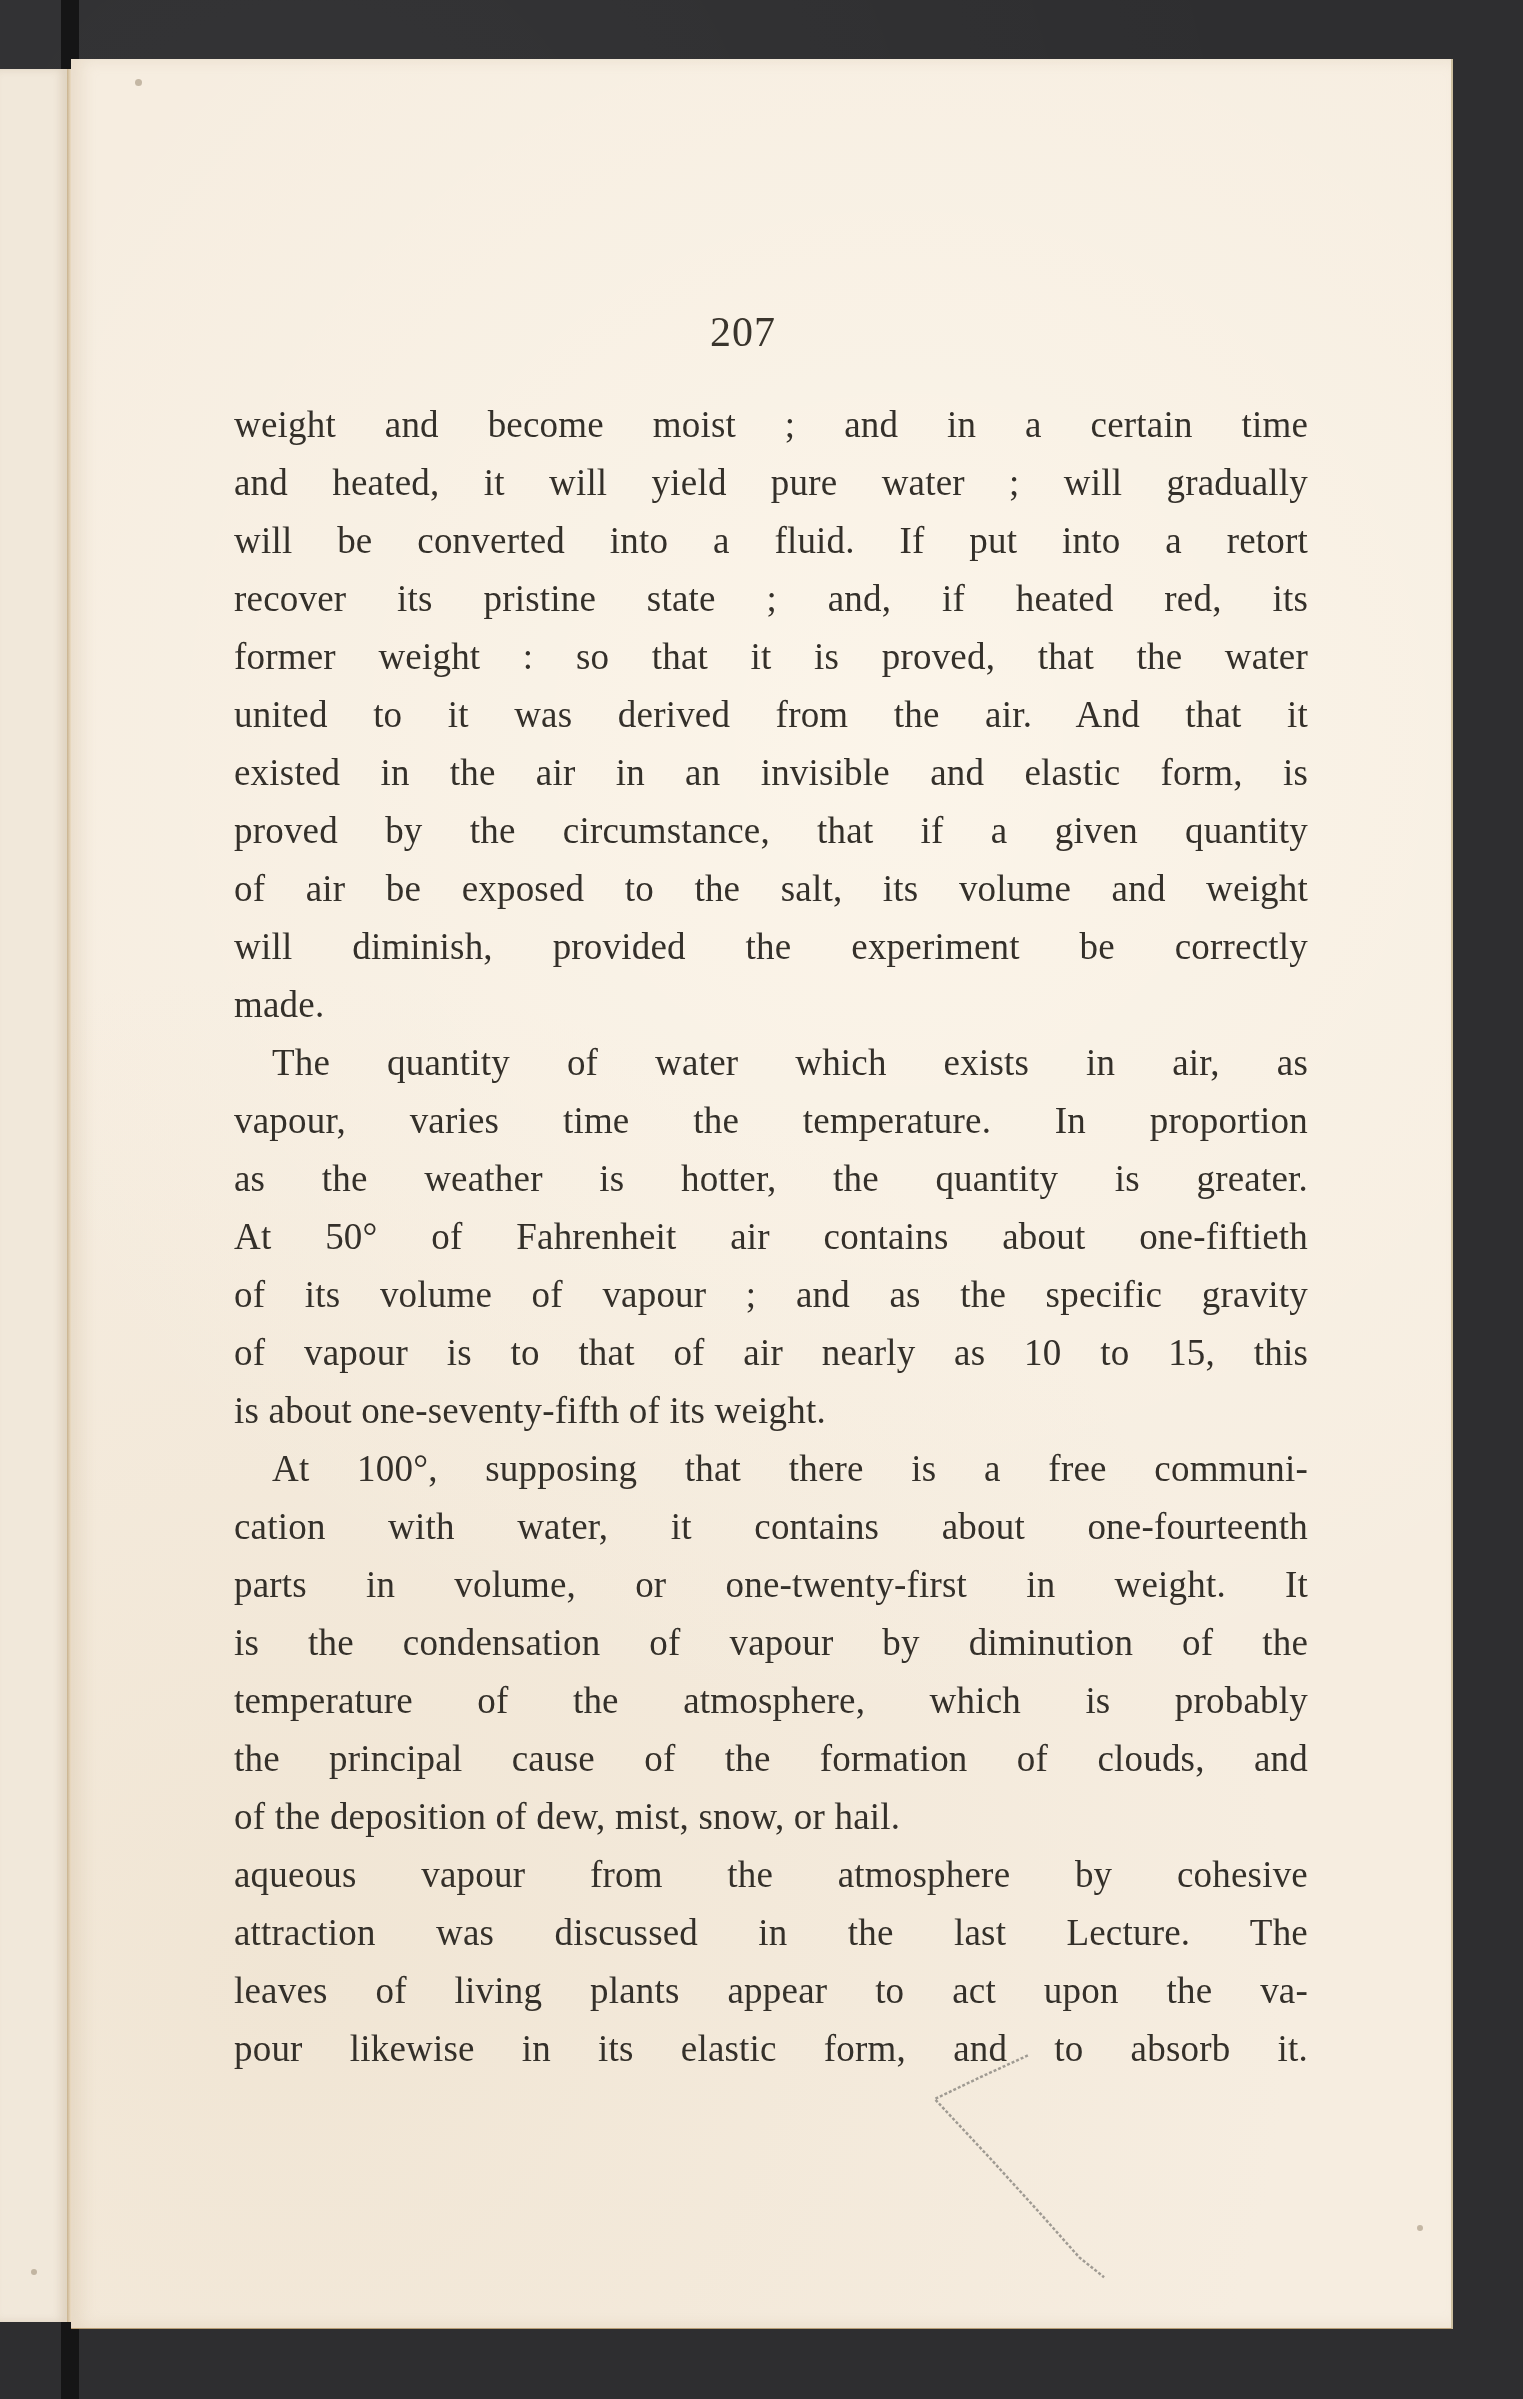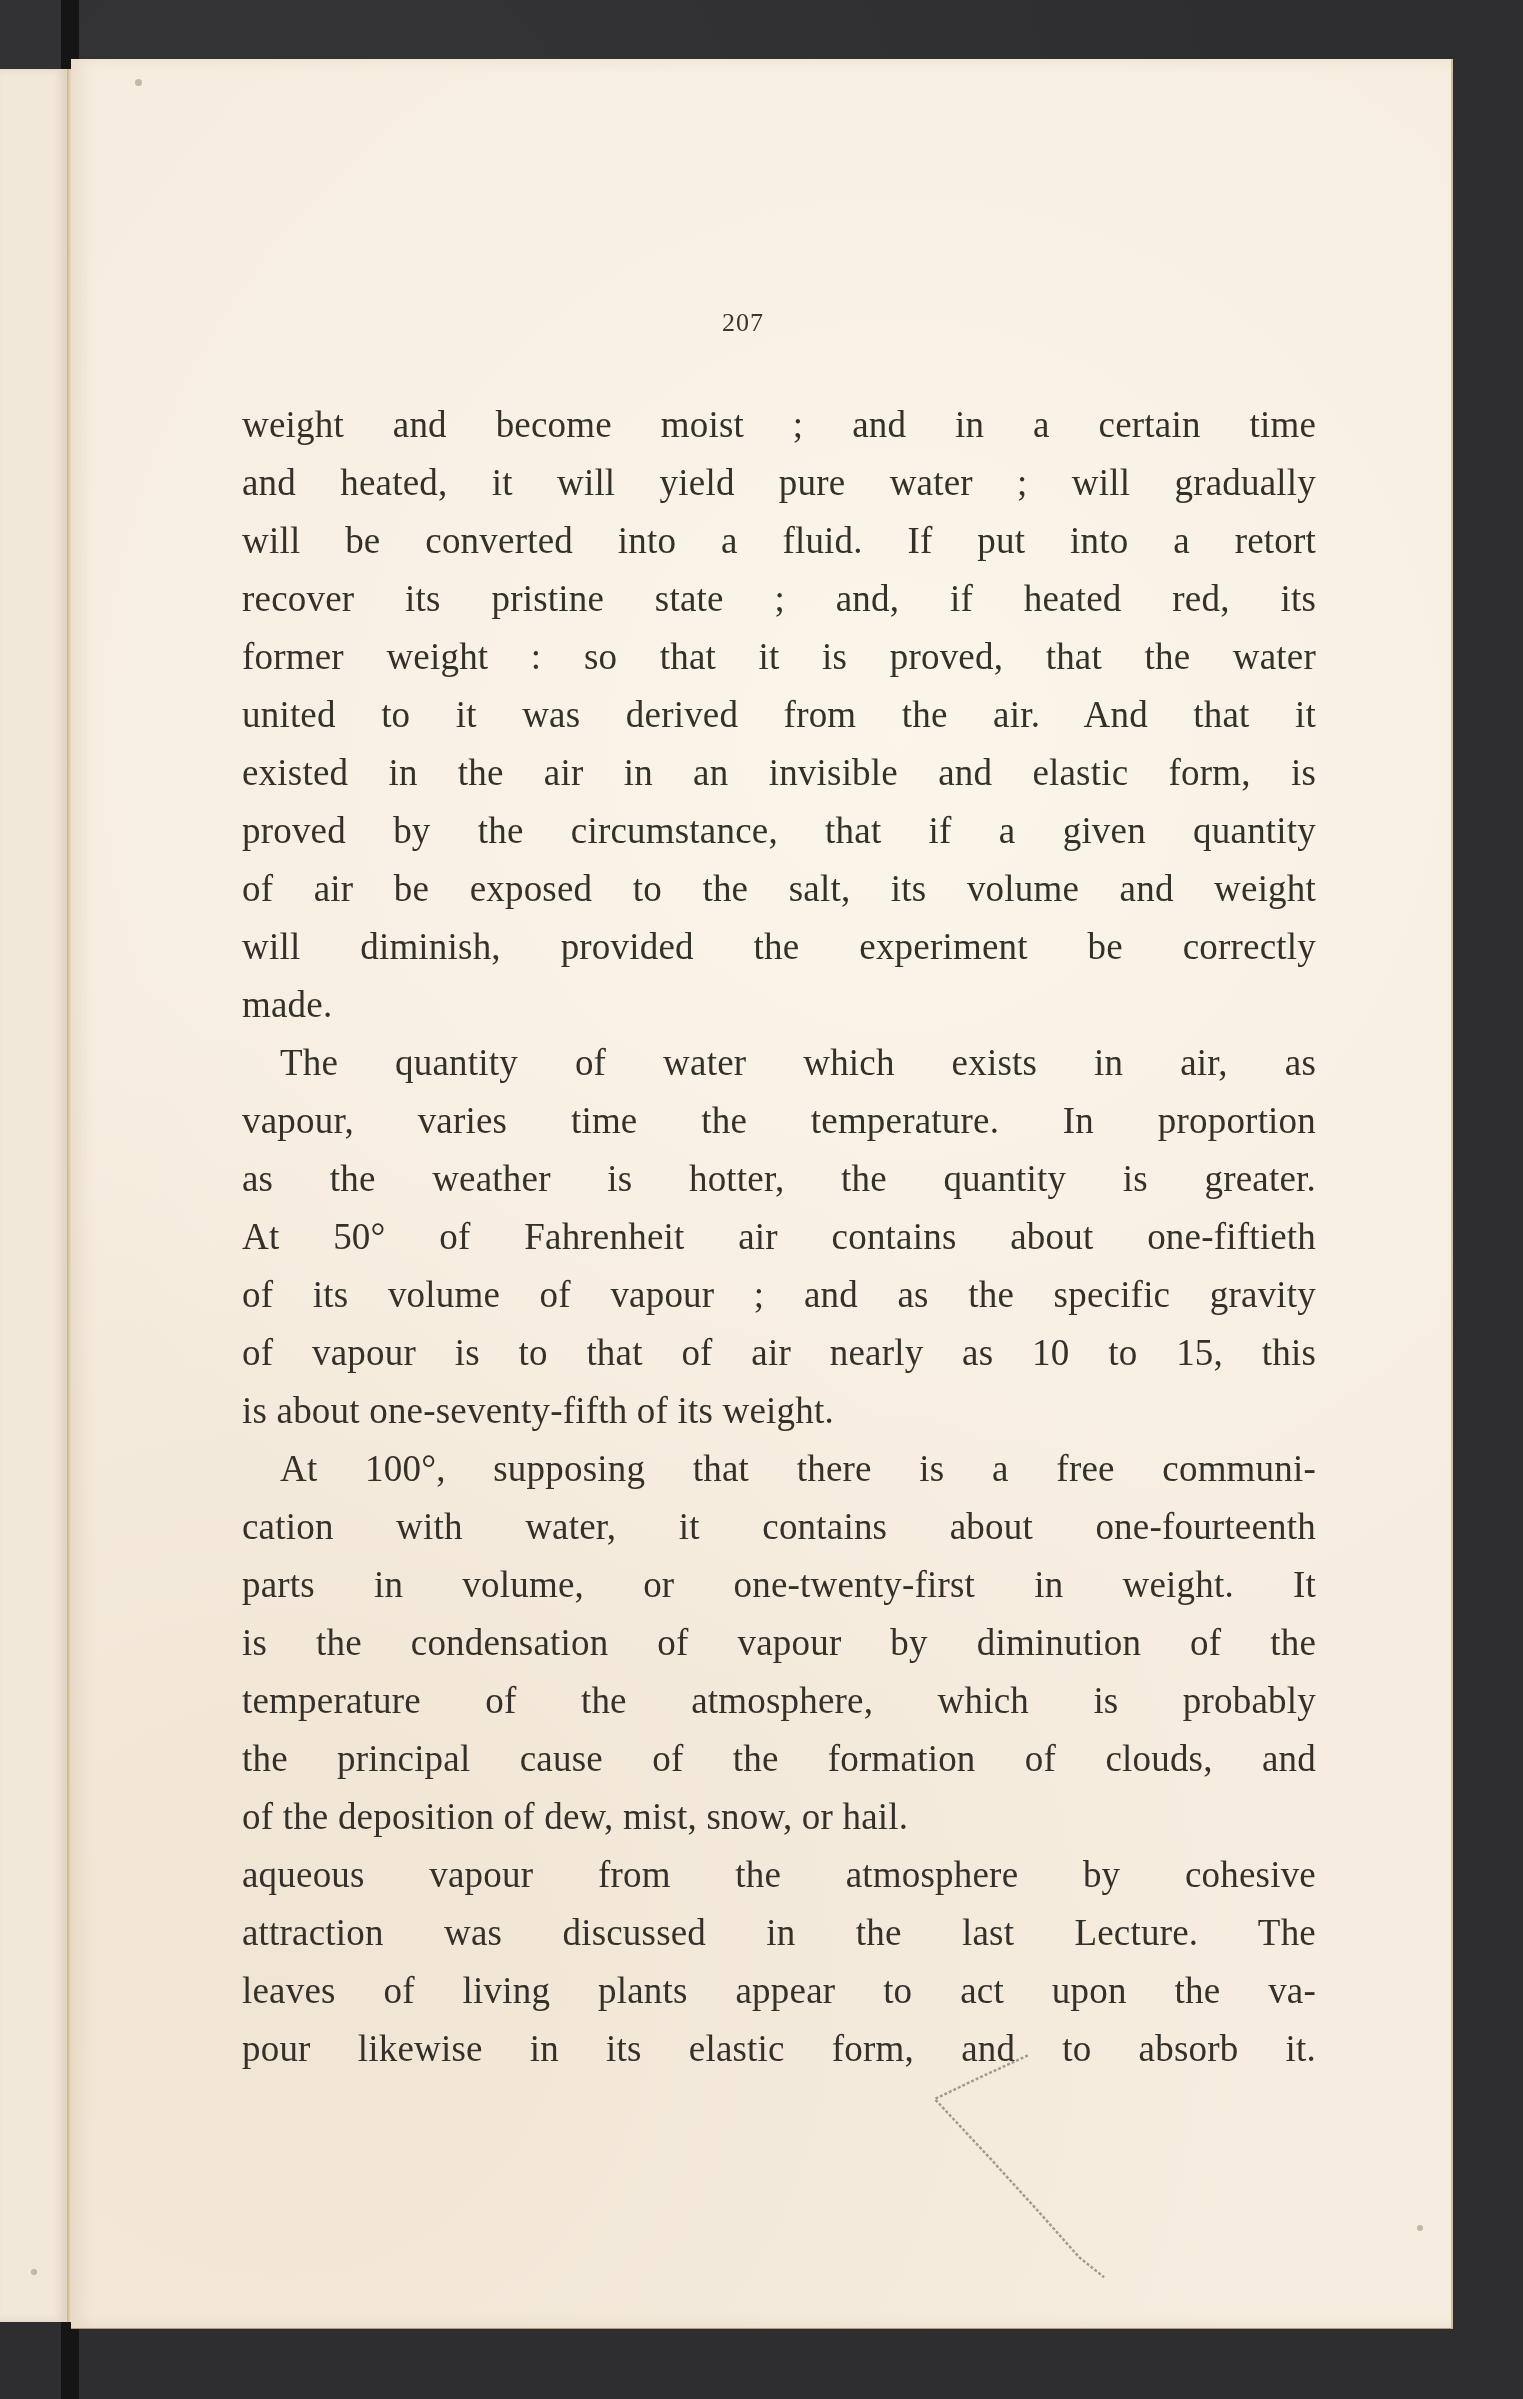--- a/index.html
+++ b/index.html
@@ -59,34 +59,33 @@
       border-right: 2px solid #cdbf9f;
       border-bottom: 1px solid #b79d74;
       box-shadow: inset 10px 0 16px rgba(180, 150, 110, 0.18);
     }
     .page-number {
       position: absolute;
       left: 0;
       width: 1380px;
       top: 249px;
       text-align: center;
-      font-size: 26px;
+      font-size: 42px;
       color: #3a352d;
       letter-spacing: 1px;
     }
     .page-number span {
       position: relative;
       left: -18px;
     }
     .text-block {
       position: absolute;
       left: 163px;
       top: 337px;
       width: 1074px;
-      margin-left: 8px;
     }
     .line {
       display: block;
       height: 58px;
       line-height: 58px;
       font-size: 37px;
       color: #34302a;
       white-space: nowrap;
       text-align: justify;
       text-align-last: justify;

